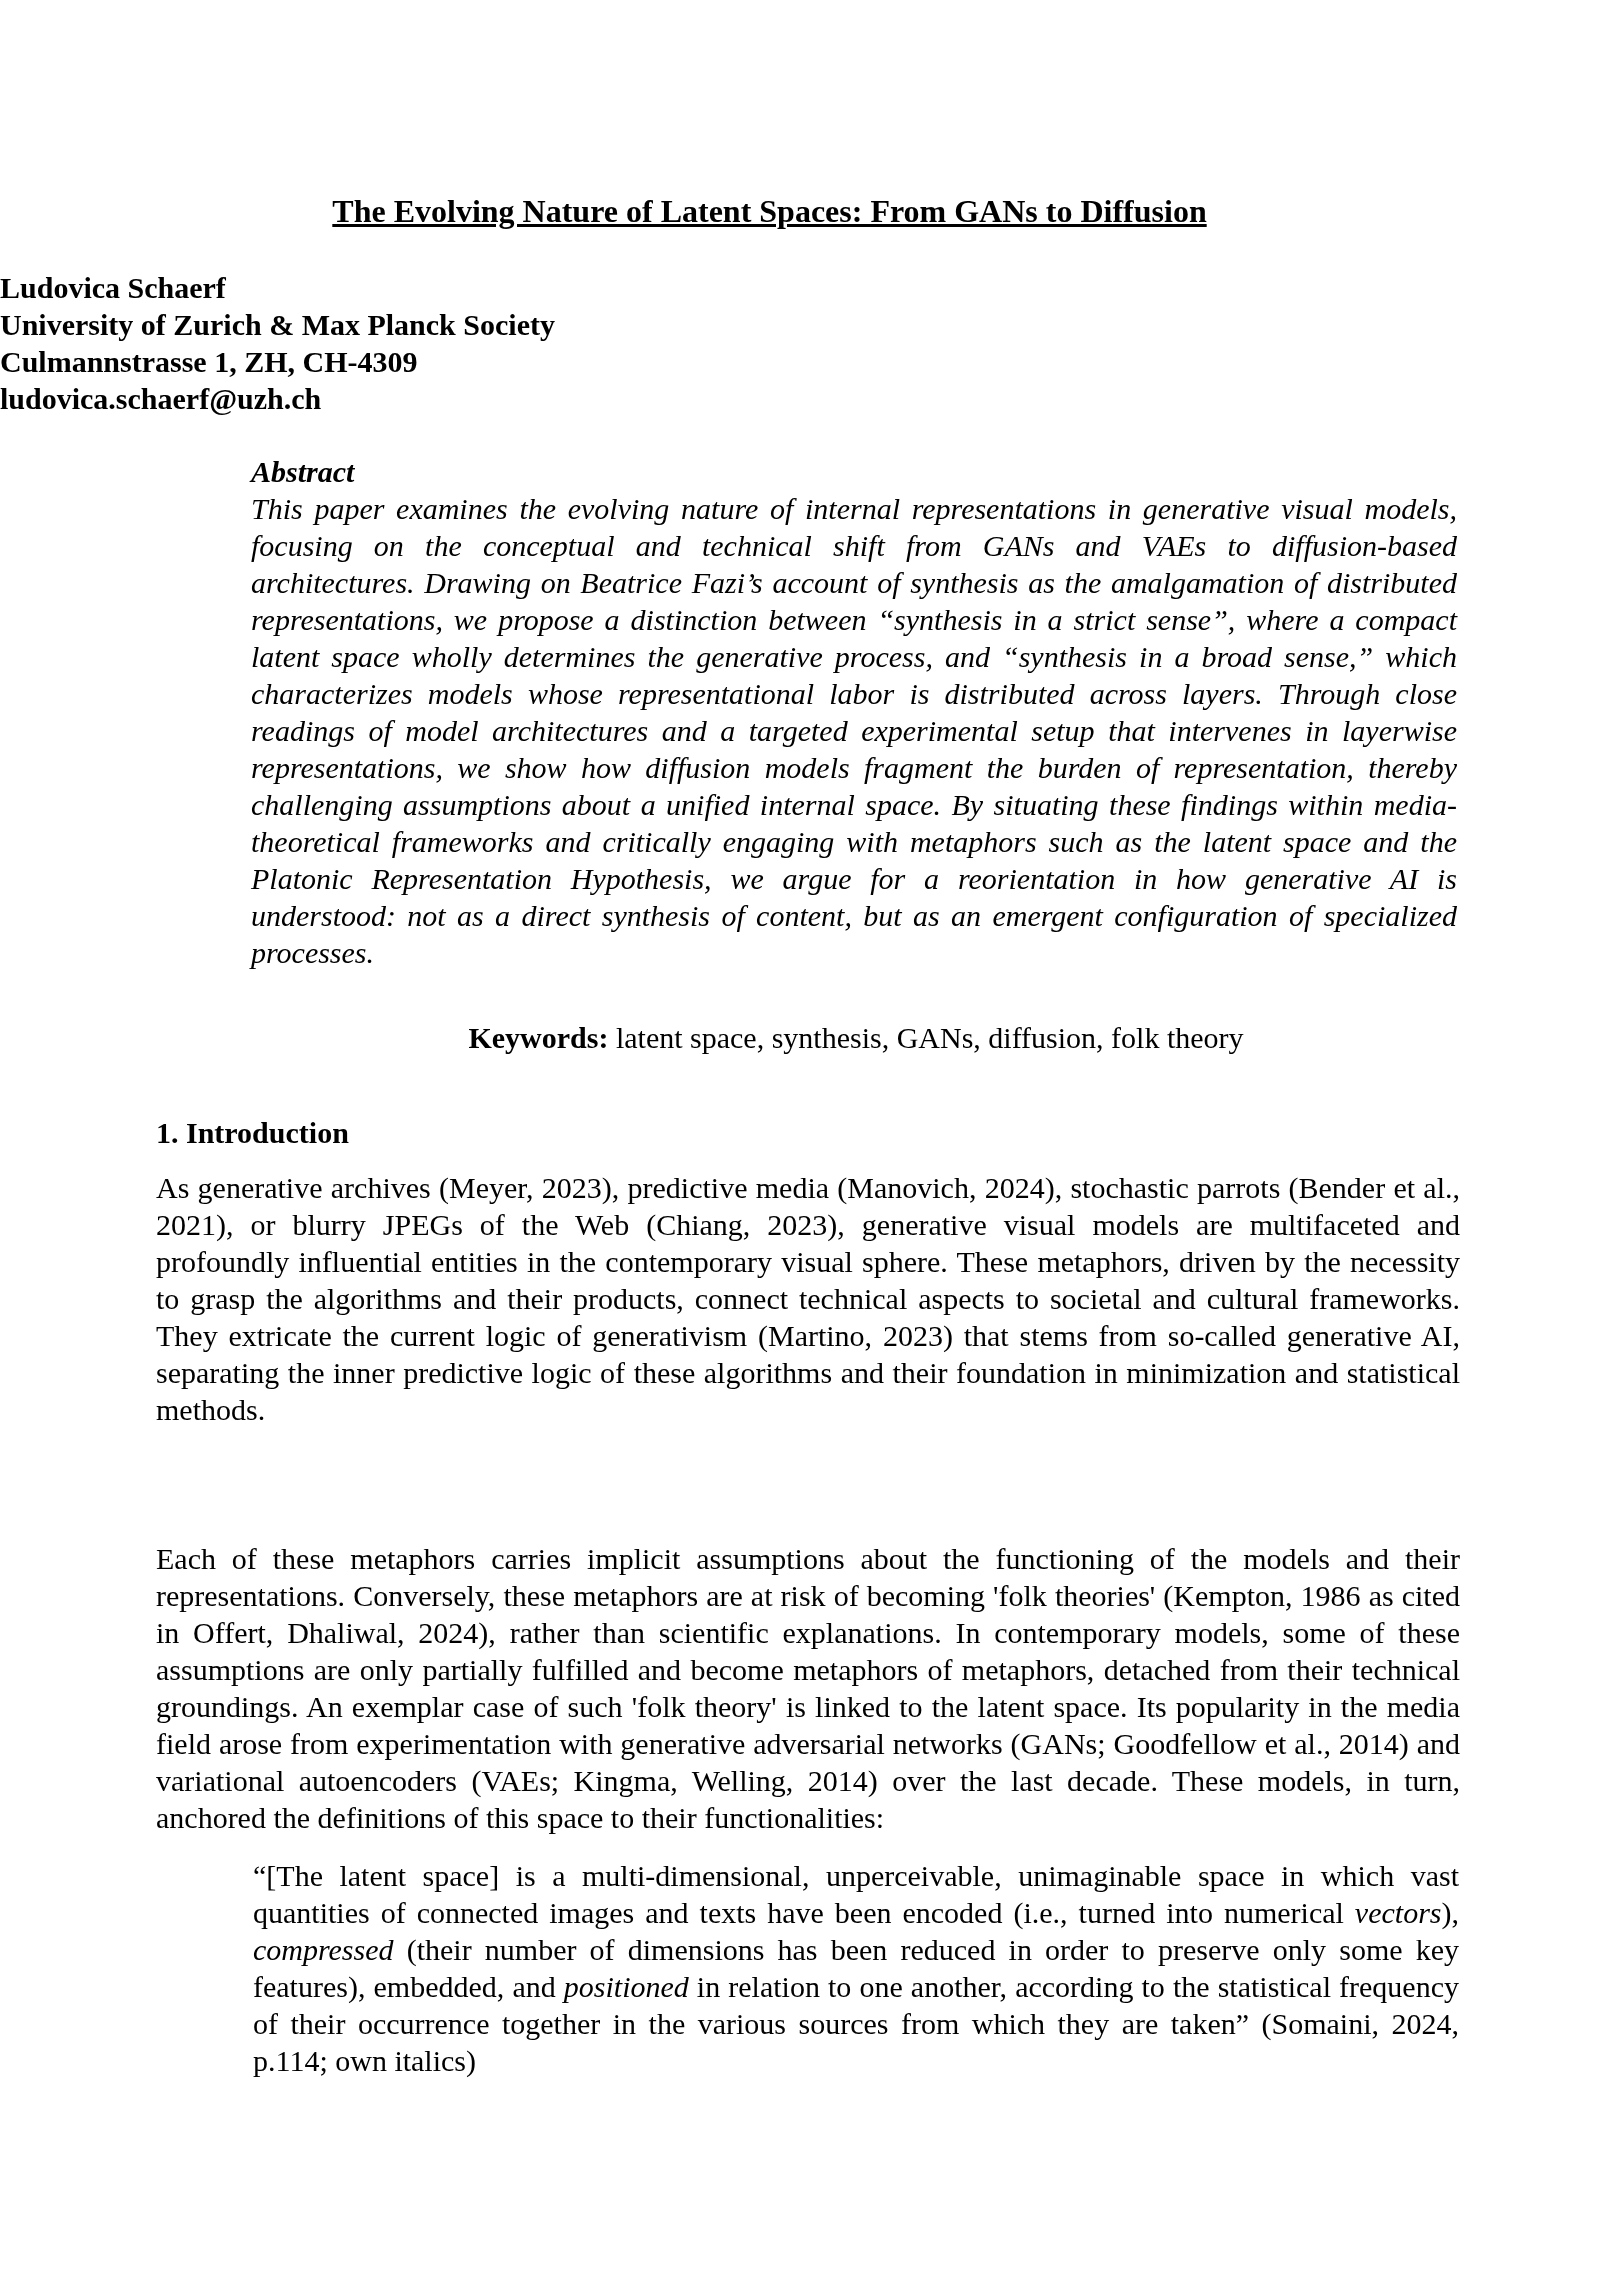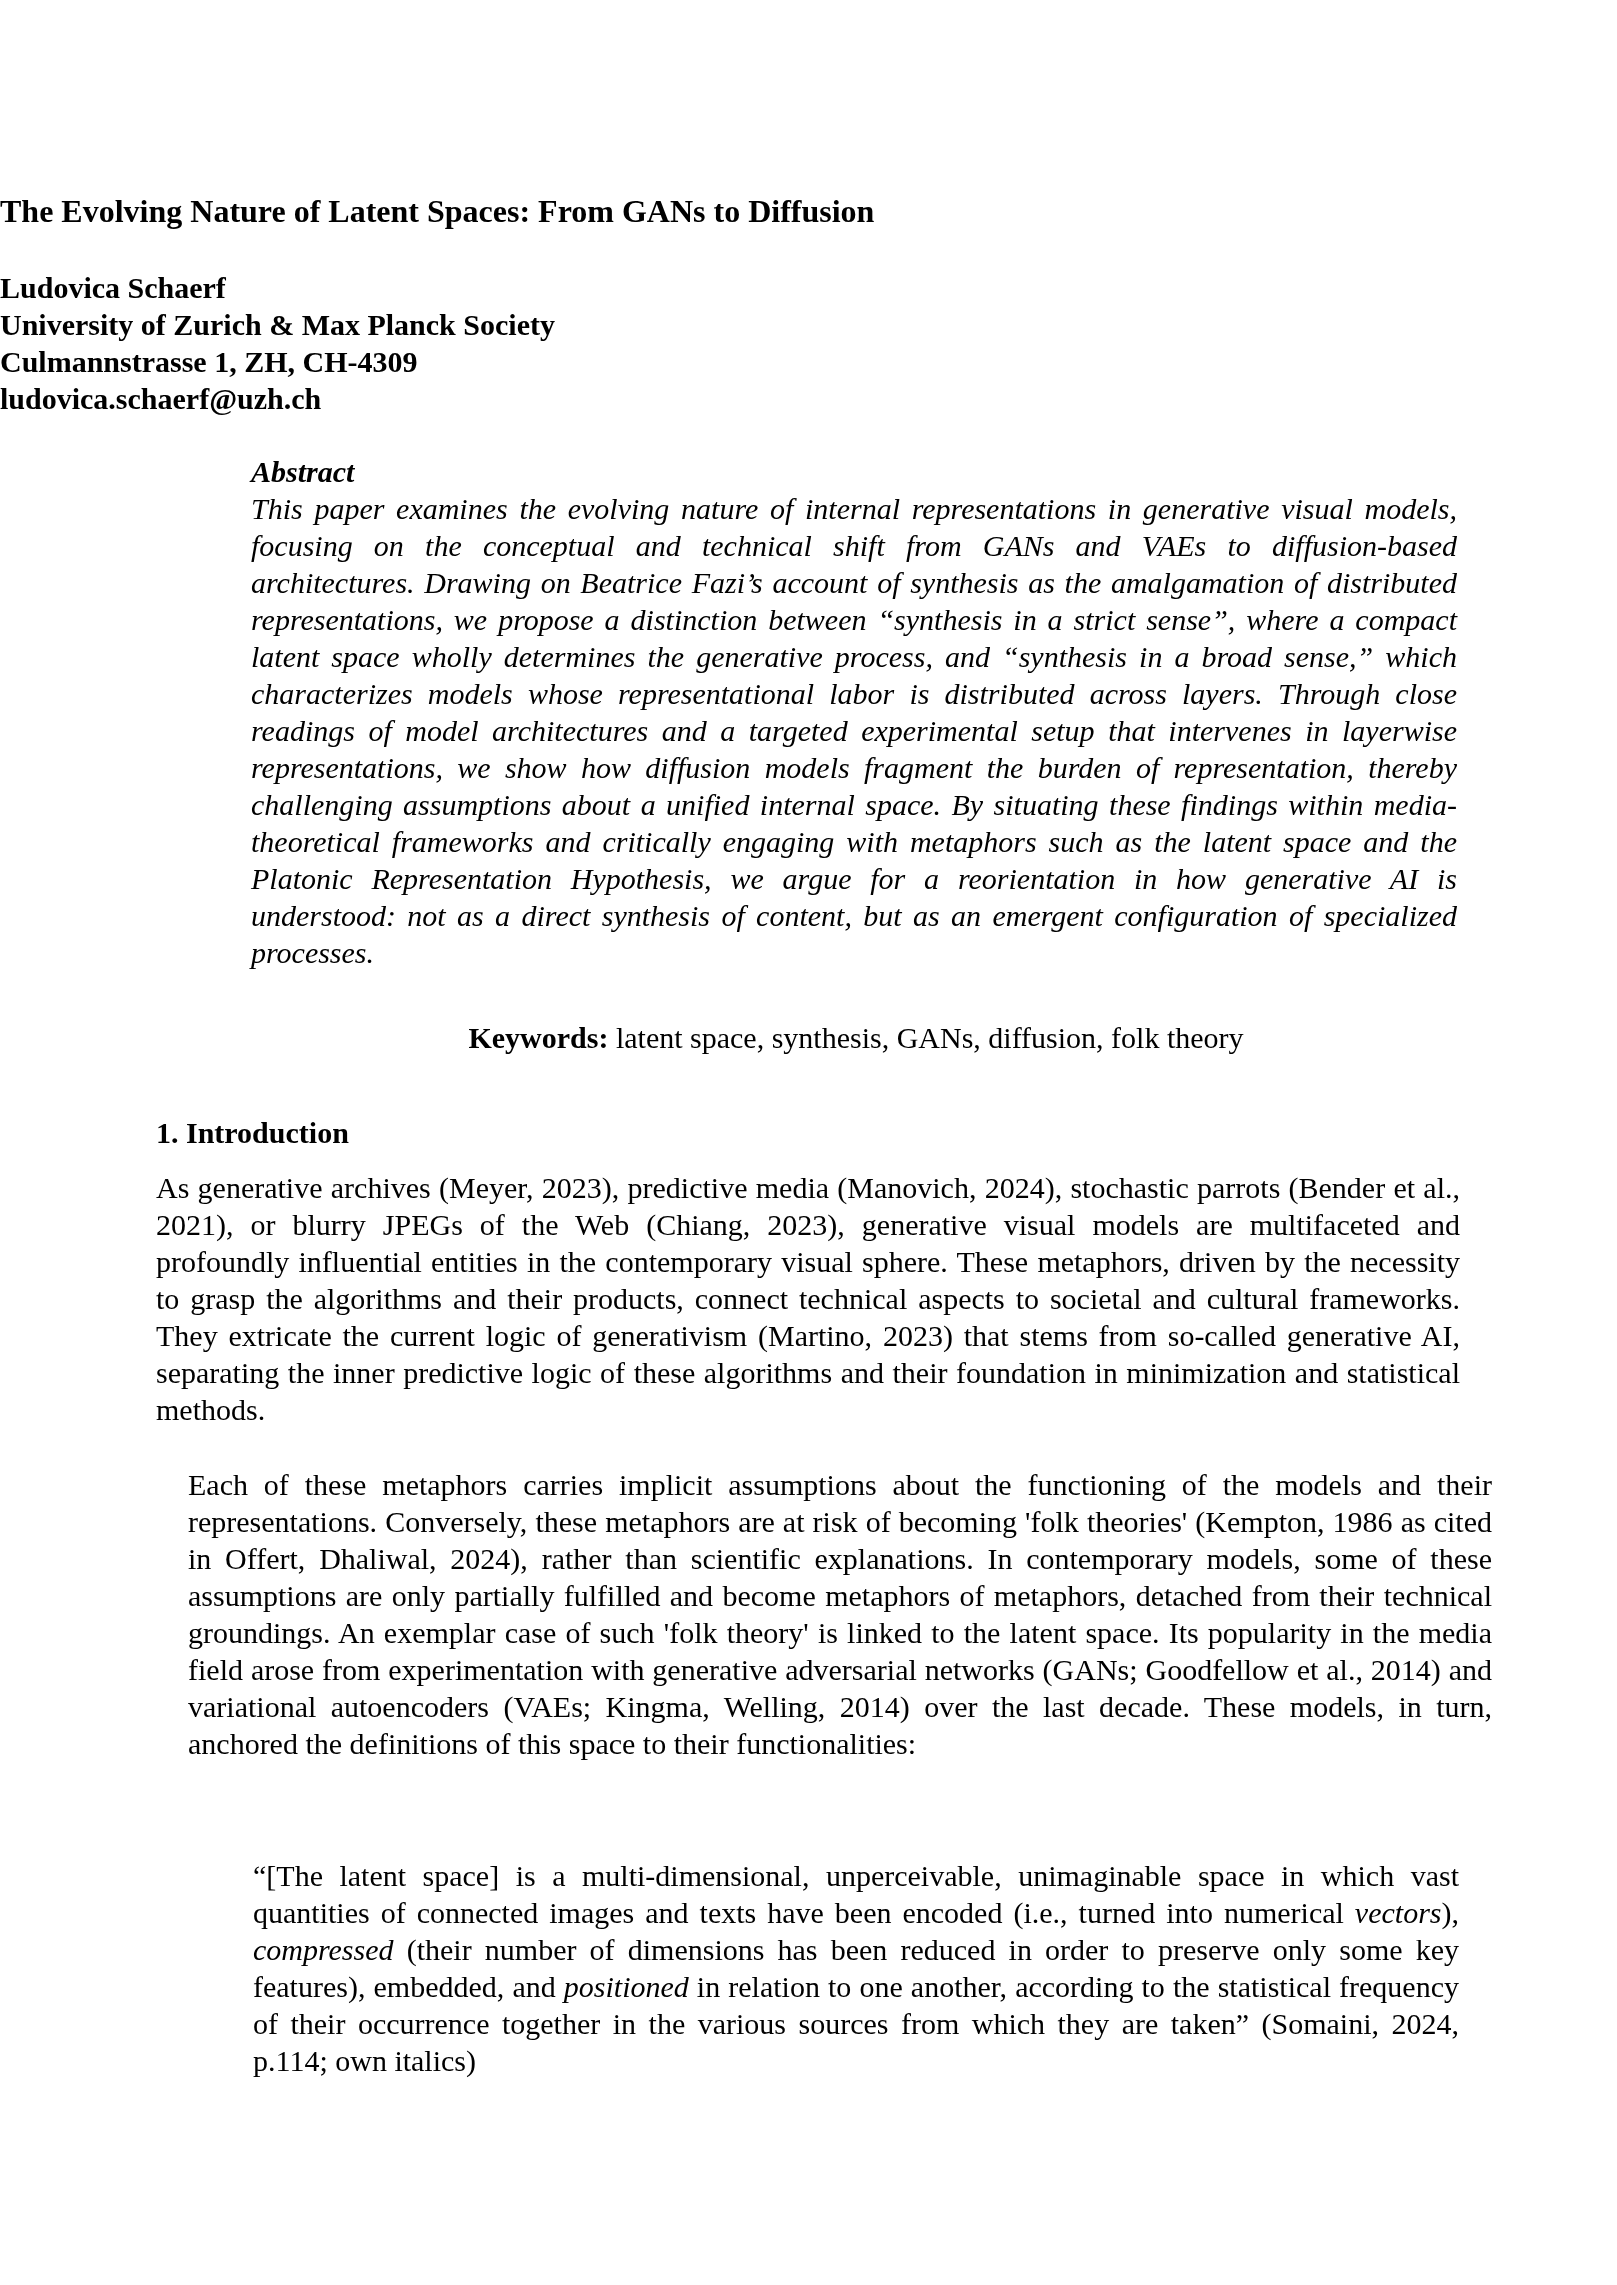--- a/index.html
+++ b/index.html
@@ -4,21 +4,21 @@
 <style>
   html, body { margin: 0; padding: 0; background: #ffffff; }
   body {
     width: 1617px; height: 2285px; position: relative; overflow: hidden;
     font-family: "Liberation Serif", "DejaVu Serif", serif;
     color: #000000;
   }
   .page { position: absolute; left: 0; top: 0; width: 1617px; height: 2285px; background: #fff; }
   .title {
     position: absolute; left: 0; width: 1539px; top: 192px;
-    text-align: left; font-weight: bold; font-size: 32px; line-height: 38px;
+    text-align: center; font-weight: bold; font-size: 32px; line-height: 38px; text-decoration: underline;
   }
   .authorblock {
     position: absolute; left: 0; width: 1617px; top: 269px;
     text-align: left; font-weight: bold; font-size: 30px; line-height: 37px;
   }
   .authorblock div { white-space: nowrap; }
   .abstract {
     position: absolute; left: 251px; width: 1206px; top: 453px;
     font-size: 30px; line-height: 37px; font-style: italic;
   }
@@ -31,21 +31,21 @@
   .keywords b { font-weight: bold; }
   .section-heading {
     position: absolute; left: 156px; top: 1094px;
     font-weight: bold; font-size: 30px; line-height: 37px; margin-top: 20px;
   }
   .para {
     position: absolute; left: 156px; width: 1304px;
     font-size: 30px; line-height: 37px; text-align: justify;
   }
   .p1 { top: 1169px; }
-  .p2 { top: 1466px; margin-left: 32px; }
+  .p2 { top: 1540px; }
   .quote {
     position: absolute; left: 253px; width: 1206px; top: 1841px;
     font-size: 30px; line-height: 37px; text-align: justify; margin-top: 16px;
   }
   i { font-style: italic; }
 </style>
 </head>
 <body>
 
 <div class="page">

